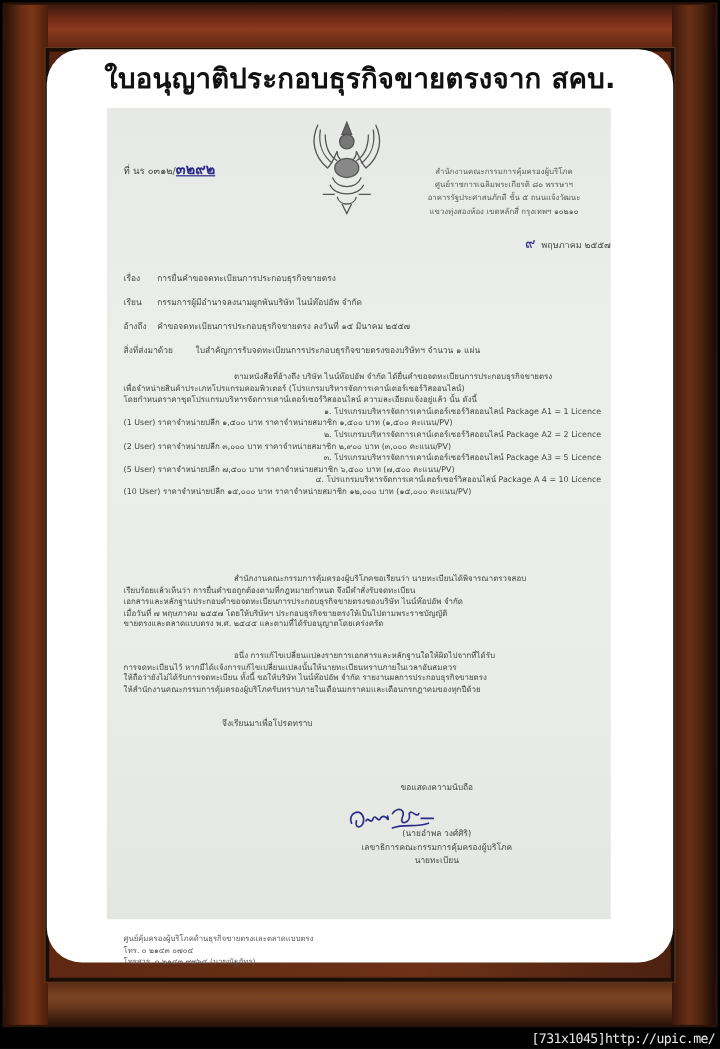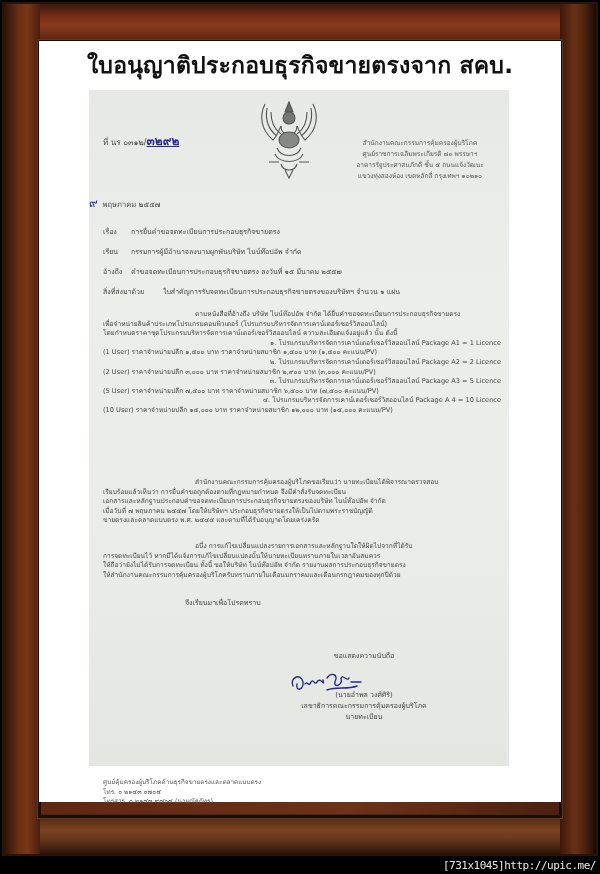--- a/index.html
+++ b/index.html
@@ -30,20 +30,21 @@
     }
     .frame-inner-edge {
       position: absolute; left: 34px; top: 36px; right: 34px; bottom: 36px;
       border: 3px solid #1a0c06;
       box-shadow: 0 0 0 1px #5a3a20;
     }
 
     .mat {
       position: absolute; left: 39px; top: 41px; width: 522px; height: 761px;
       background: #ffffff;
+      border-radius: 29px;
     }
 
     .title {
       position: absolute; left: 0; right: 0; top: 6px;
       text-align: center; font-family: "DejaVu Sans", sans-serif;
       font-size: 23px; font-weight: bold; color: #111;
       letter-spacing: 0.2px;
     }
 
     .paper {
@@ -57,21 +58,21 @@
 
     .emblem {
       position: absolute; left: 166px; top: 6px; width: 68px; height: 84px;
     }
 
     .ref-no { position: absolute; left: 14px; top: 46px; font-size: 8px; color: #444; }
     .ref-no .hand { font-size: 12px; color: #2a2a88; font-weight: bold; text-decoration: underline; }
 
     .org-address { position: absolute; left: 246px; top: 48px; width: 170px; font-size: 6.5px; line-height: 11px; color: #555; text-align: center; }
 
-    .date { position: absolute; left: 0; right: 0; top: 108px; text-align: left; font-size: 7.5px; color: #444; }
+    .date { position: absolute; left: 0; right: 0; top: 108px; text-align: right; font-size: 7.5px; color: #444; }
     .date .hand { font-size: 12px; color: #2a2a88; }
 
     .row { position: absolute; left: 14px; font-size: 7px; color: #444; white-space: nowrap; }
     .row .lbl { display: inline-block; width: 28px; }
     .row .lbl-wide { display: inline-block; width: 60px; }
 
     .body-text { position: absolute; left: 14px; width: 400px; font-size: 6.6px; line-height: 9.6px; color: #444; }
     .indent { padding-left: 92px; }
     .pkg-title { text-align: right; padding-right: 2px; }
     .just { text-align: justify; }

